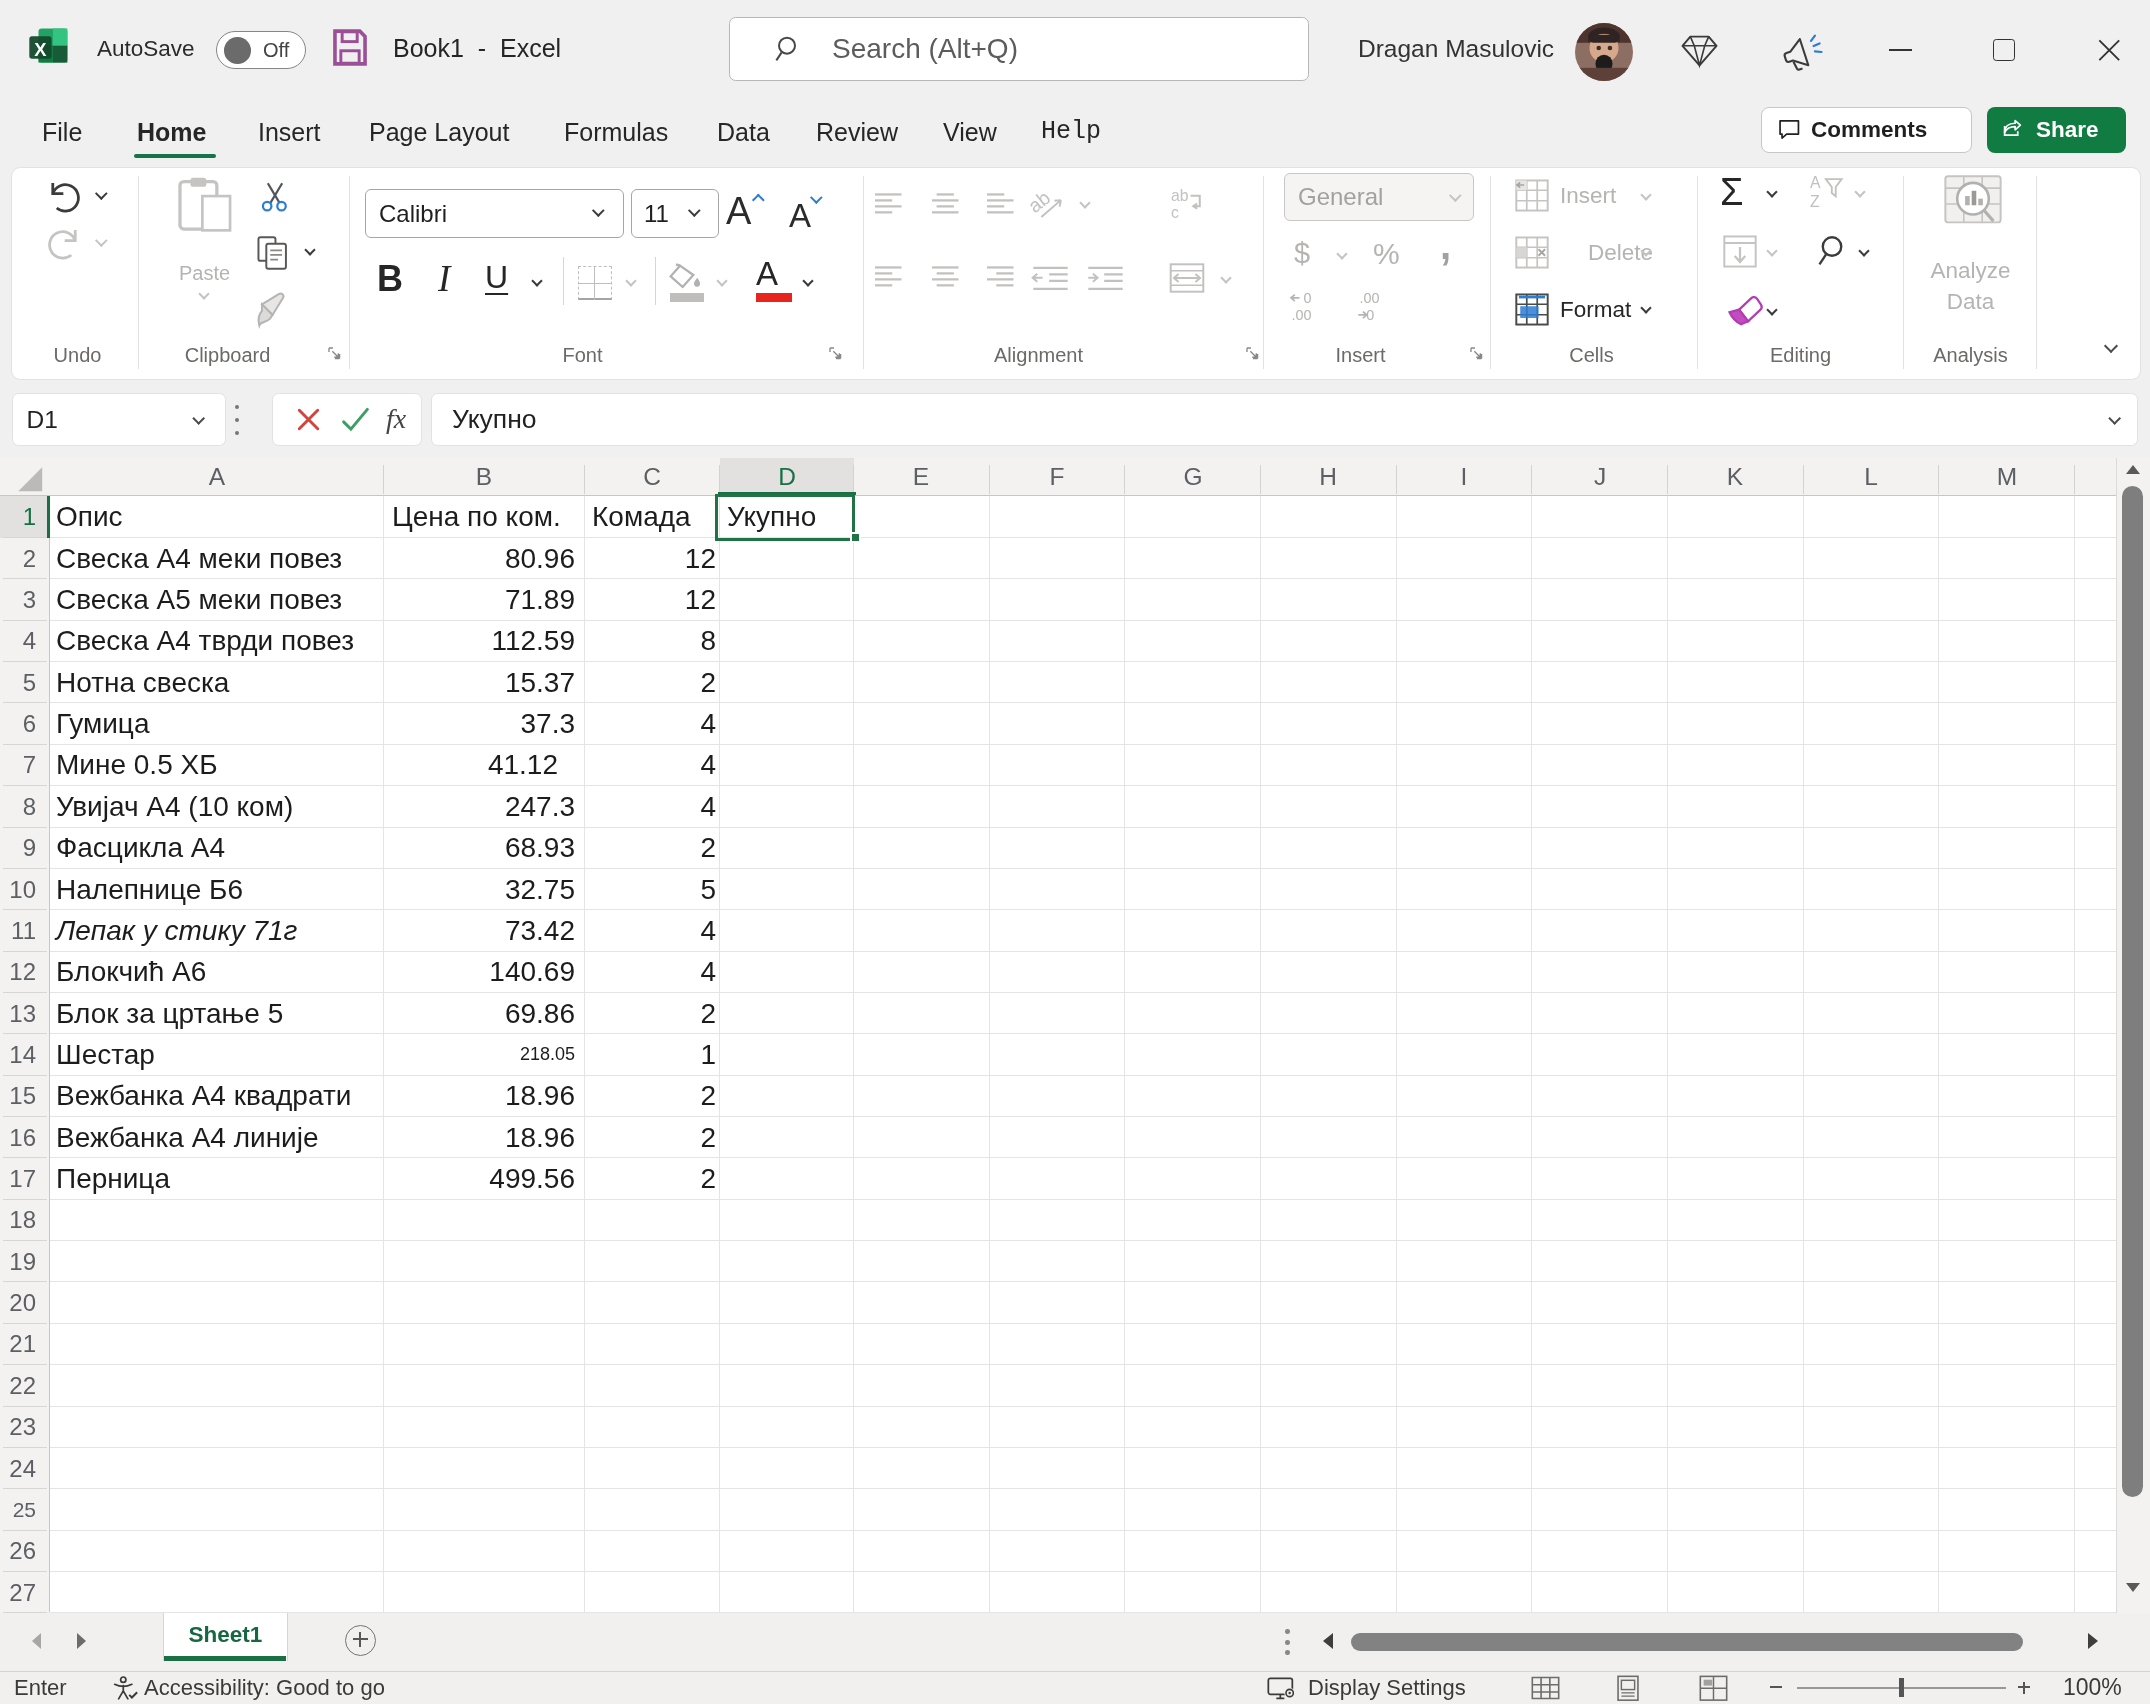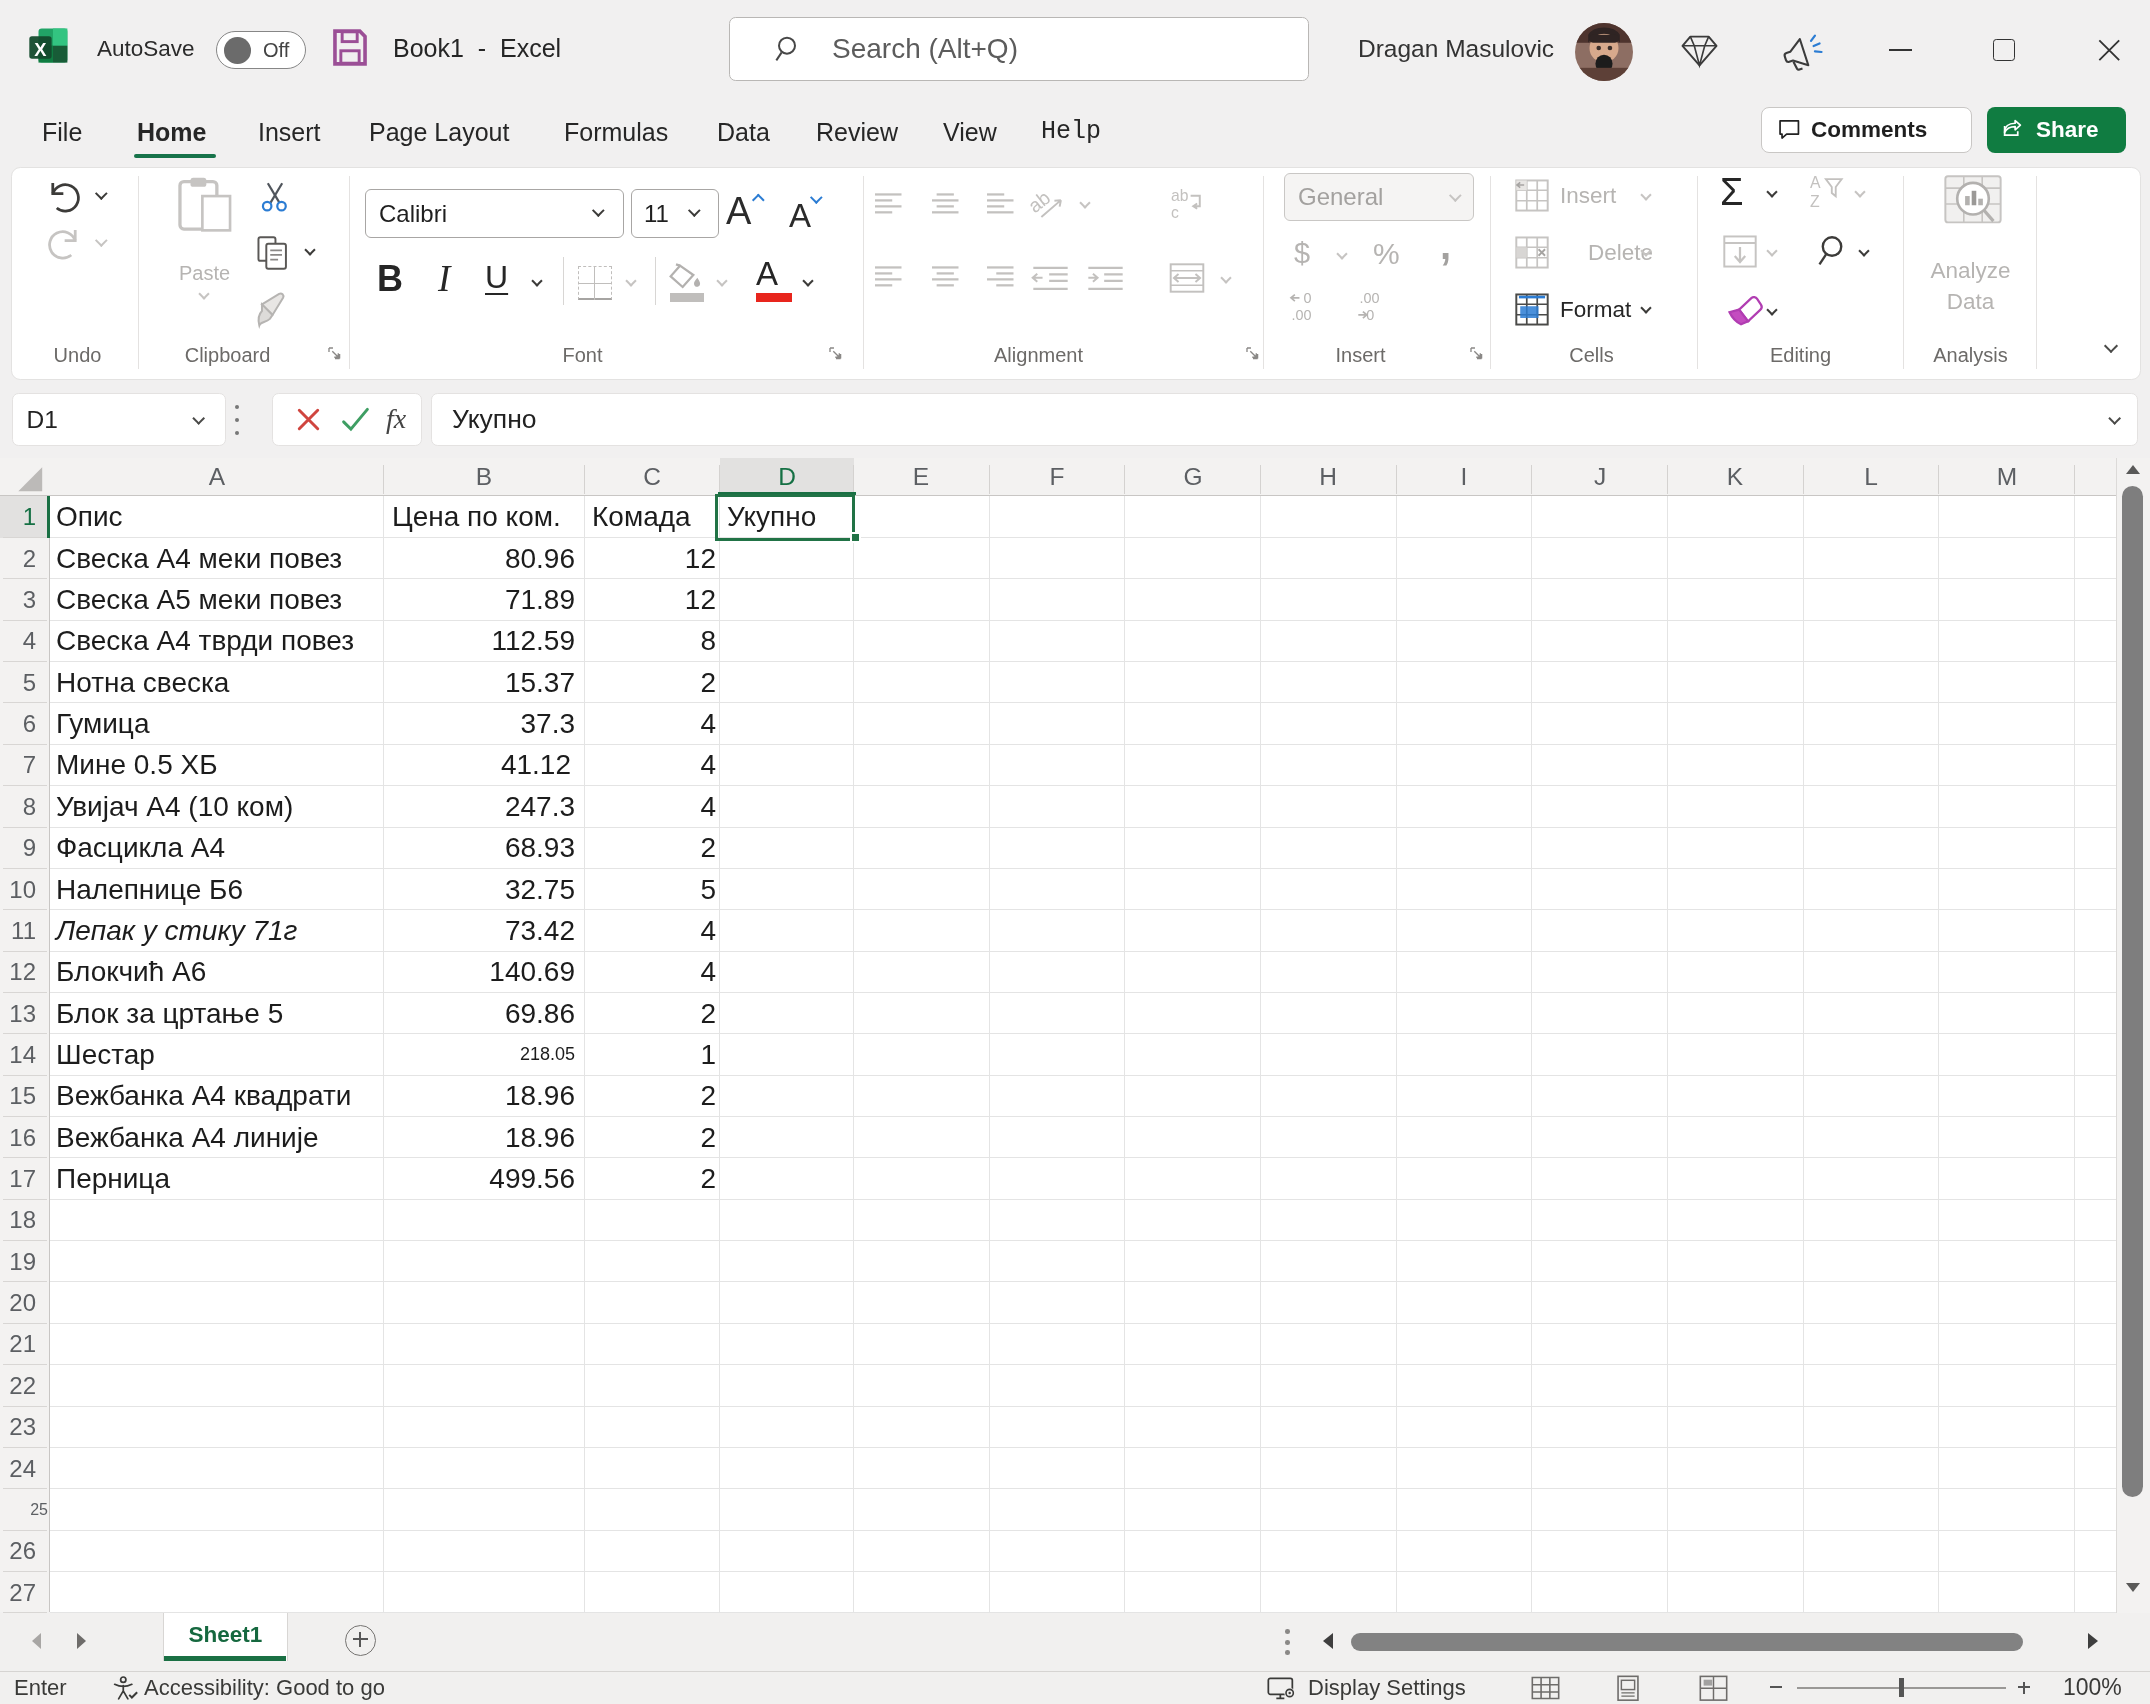--- a/index.html
+++ b/index.html
@@ -406,21 +406,21 @@
 <div style="left:0px;top:1282px;width:36px;height:41px;line-height:41px;font-size:24px;color:#5c5f63;text-align:right;">20</div>
 <div style="left:2.6px;top:1323px;width:44px;height:1px;background:#d8d6d4;"></div>
 <div style="left:0px;top:1323px;width:36px;height:41px;line-height:41px;font-size:24px;color:#5c5f63;text-align:right;">21</div>
 <div style="left:2.6px;top:1364px;width:44px;height:1px;background:#d8d6d4;"></div>
 <div style="left:0px;top:1365px;width:36px;height:41px;line-height:41px;font-size:24px;color:#5c5f63;text-align:right;">22</div>
 <div style="left:2.6px;top:1406px;width:44px;height:1px;background:#d8d6d4;"></div>
 <div style="left:0px;top:1406px;width:36px;height:41px;line-height:41px;font-size:24px;color:#5c5f63;text-align:right;">23</div>
 <div style="left:2.6px;top:1447px;width:44px;height:1px;background:#d8d6d4;"></div>
 <div style="left:0px;top:1448px;width:36px;height:41px;line-height:41px;font-size:24px;color:#5c5f63;text-align:right;">24</div>
 <div style="left:2.6px;top:1488px;width:44px;height:1px;background:#d8d6d4;"></div>
-<div style="left:0px;top:1489px;width:36px;height:41px;line-height:41px;font-size:16px;color:#5c5f63;text-align:right;margin-left:12px;">25</div>
+<div style="left:0px;top:1489px;width:36px;height:41px;line-height:41px;font-size:21px;color:#5c5f63;text-align:right;">25</div>
 <div style="left:2.6px;top:1530px;width:44px;height:1px;background:#d8d6d4;"></div>
 <div style="left:0px;top:1530px;width:36px;height:41px;line-height:41px;font-size:24px;color:#5c5f63;text-align:right;">26</div>
 <div style="left:2.6px;top:1571px;width:44px;height:1px;background:#d8d6d4;"></div>
 <div style="left:0px;top:1572px;width:36px;height:41px;line-height:41px;font-size:24px;color:#5c5f63;text-align:right;">27</div>
 <div style="left:2.6px;top:1612px;width:44px;height:1px;background:#d8d6d4;"></div>
 <div style="left:383px;top:496px;width:1px;height:1116px;background:#e4e4e4;"></div>
 <div style="left:584px;top:496px;width:1px;height:1116px;background:#e4e4e4;"></div>
 <div style="left:719px;top:496px;width:1px;height:1116px;background:#e4e4e4;"></div>
 <div style="left:853px;top:496px;width:1px;height:1116px;background:#e4e4e4;"></div>
 <div style="left:989px;top:496px;width:1px;height:1116px;background:#e4e4e4;"></div>
@@ -471,21 +471,21 @@
 <div style="left:56px;top:620px;width:397px;height:41px;line-height:41px;font-size:28px;color:#1c1c1c;">Свеска А4 тврди повез</div>
 <div style="left:397px;top:620px;width:178px;height:41px;line-height:41px;font-size:28px;color:#1c1c1c;text-align:right;">112.59</div>
 <div style="left:596px;top:620px;width:120px;height:41px;line-height:41px;font-size:28px;color:#1c1c1c;text-align:right;">8</div>
 <div style="left:56px;top:662px;width:397px;height:41px;line-height:41px;font-size:28px;color:#1c1c1c;">Нотна свеска</div>
 <div style="left:397px;top:662px;width:178px;height:41px;line-height:41px;font-size:28px;color:#1c1c1c;text-align:right;">15.37</div>
 <div style="left:596px;top:662px;width:120px;height:41px;line-height:41px;font-size:28px;color:#1c1c1c;text-align:right;">2</div>
 <div style="left:56px;top:703px;width:397px;height:41px;line-height:41px;font-size:28px;color:#1c1c1c;">Гумица</div>
 <div style="left:397px;top:703px;width:178px;height:41px;line-height:41px;font-size:28px;color:#1c1c1c;text-align:right;">37.3</div>
 <div style="left:596px;top:703px;width:120px;height:41px;line-height:41px;font-size:28px;color:#1c1c1c;text-align:right;">4</div>
 <div style="left:56px;top:744px;width:397px;height:41px;line-height:41px;font-size:28px;color:#1c1c1c;">Мине 0.5 ХБ</div>
-<div style="left:393px;top:744px;width:178px;height:41px;line-height:41px;font-size:28px;color:#1c1c1c;text-align:right;">41.12</div>
+<div style="left:380px;top:744px;width:178px;height:41px;line-height:41px;font-size:28px;color:#1c1c1c;text-align:right;">41.12</div>
 <div style="left:596px;top:744px;width:120px;height:41px;line-height:41px;font-size:28px;color:#1c1c1c;text-align:right;">4</div>
 <div style="left:56px;top:786px;width:397px;height:41px;line-height:41px;font-size:28px;color:#1c1c1c;">Увијач А4 (10 ком)</div>
 <div style="left:397px;top:786px;width:178px;height:41px;line-height:41px;font-size:28px;color:#1c1c1c;text-align:right;">247.3</div>
 <div style="left:596px;top:786px;width:120px;height:41px;line-height:41px;font-size:28px;color:#1c1c1c;text-align:right;">4</div>
 <div style="left:56px;top:827px;width:397px;height:41px;line-height:41px;font-size:28px;color:#1c1c1c;">Фасцикла А4</div>
 <div style="left:397px;top:827px;width:178px;height:41px;line-height:41px;font-size:28px;color:#1c1c1c;text-align:right;">68.93</div>
 <div style="left:596px;top:827px;width:120px;height:41px;line-height:41px;font-size:28px;color:#1c1c1c;text-align:right;">2</div>
 <div style="left:56px;top:869px;width:397px;height:41px;line-height:41px;font-size:28px;color:#1c1c1c;">Налепнице Б6</div>
 <div style="left:397px;top:869px;width:178px;height:41px;line-height:41px;font-size:28px;color:#1c1c1c;text-align:right;">32.75</div>
 <div style="left:596px;top:869px;width:120px;height:41px;line-height:41px;font-size:28px;color:#1c1c1c;text-align:right;">5</div>

